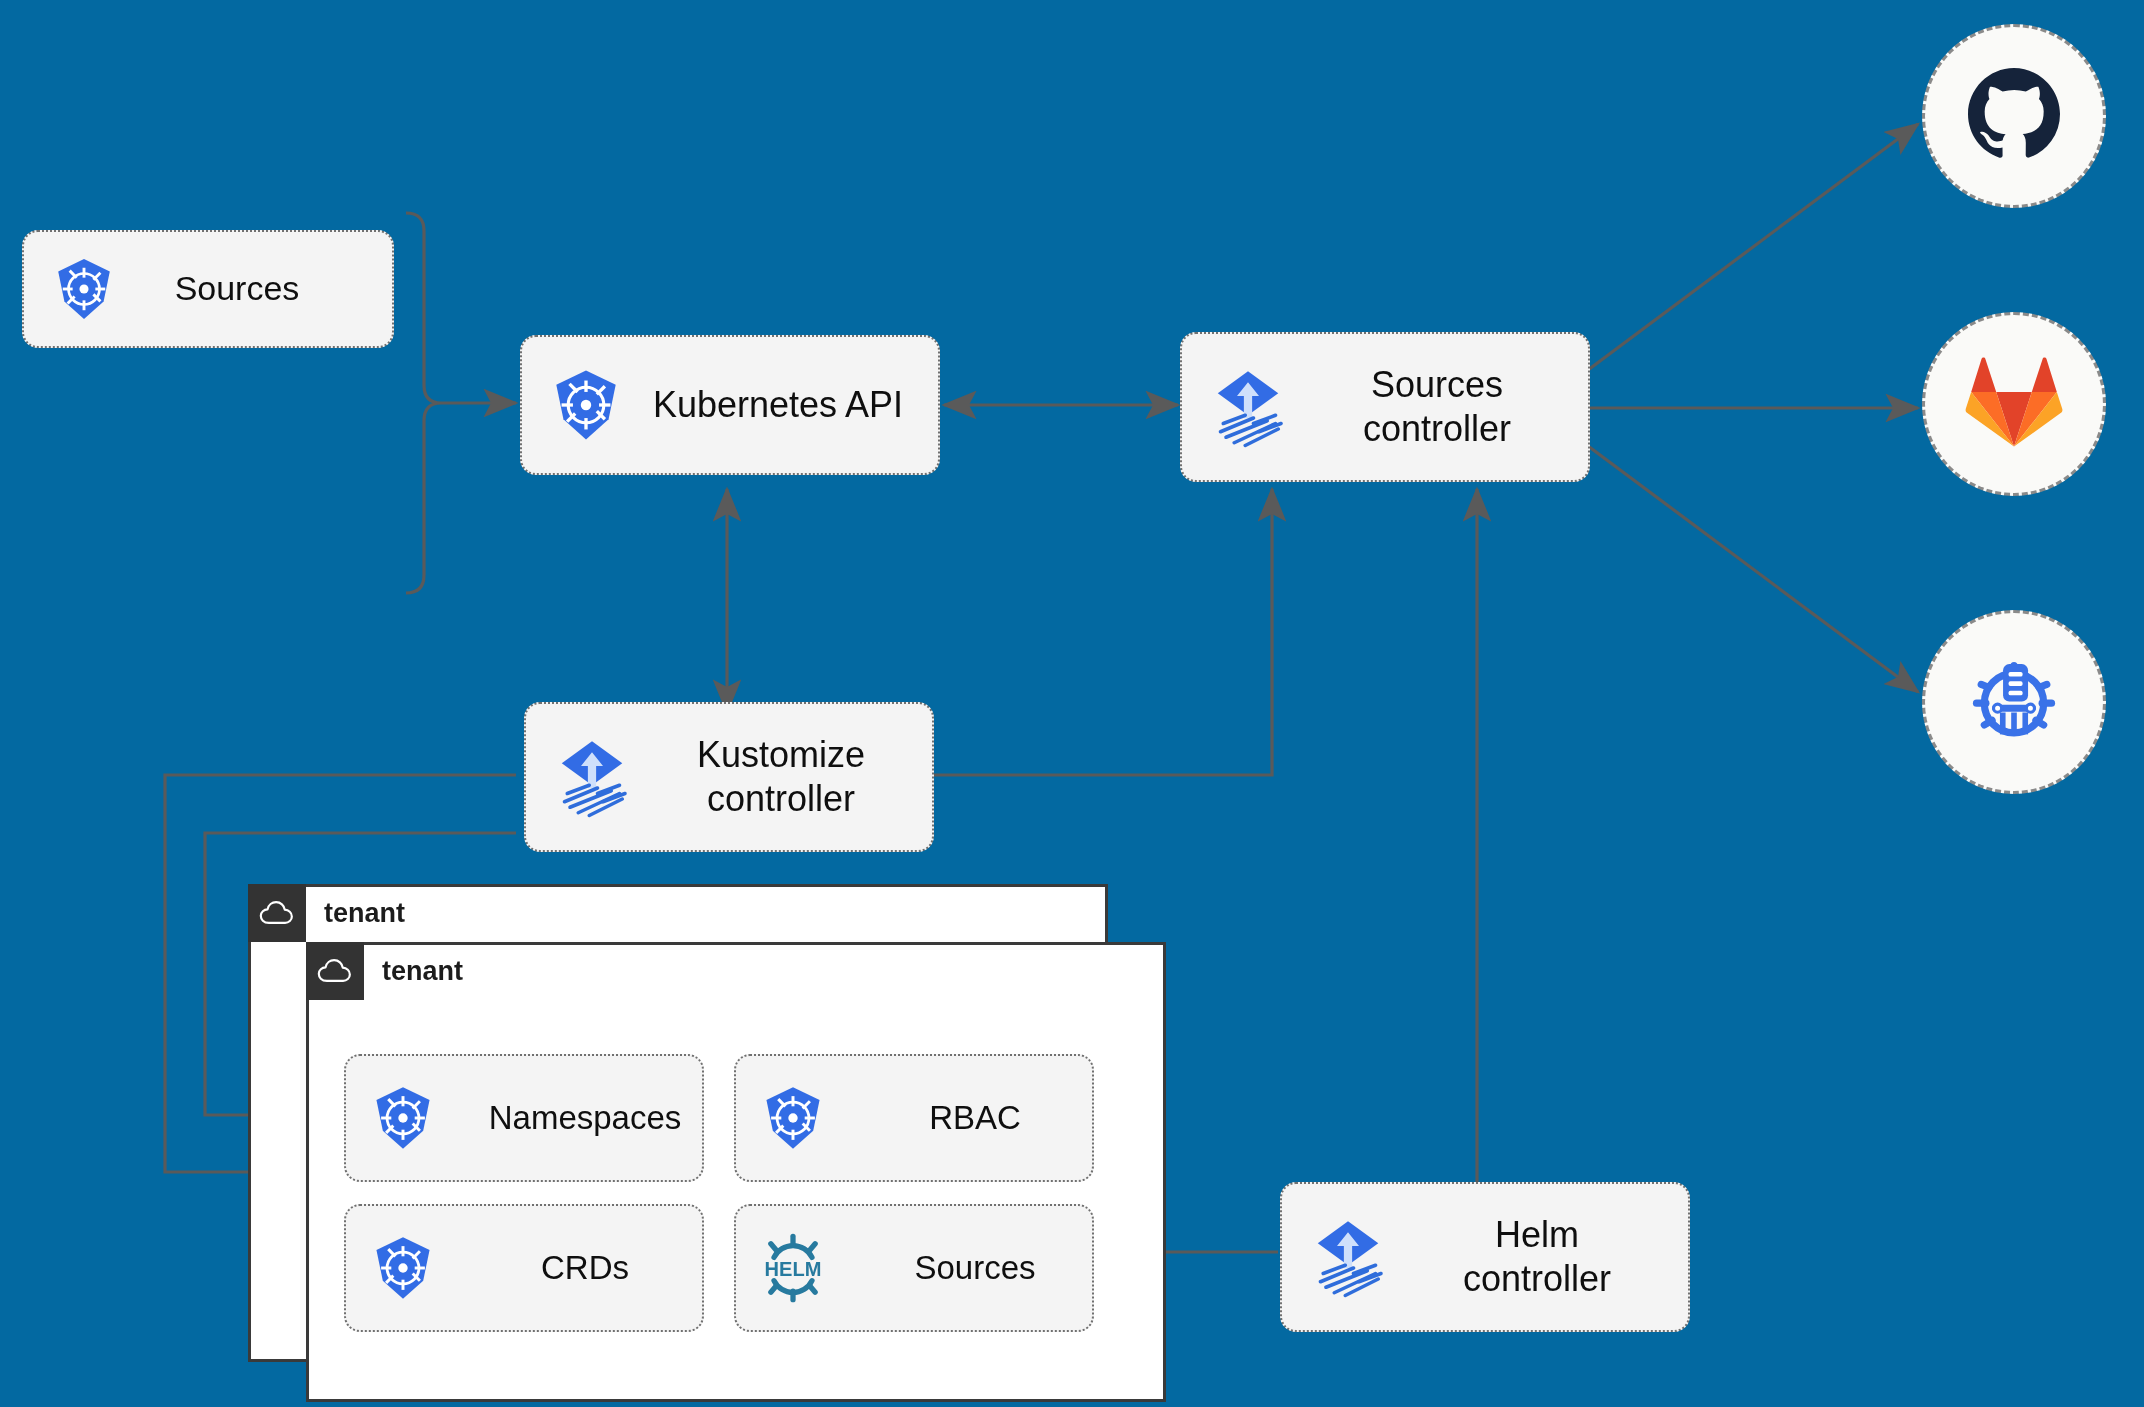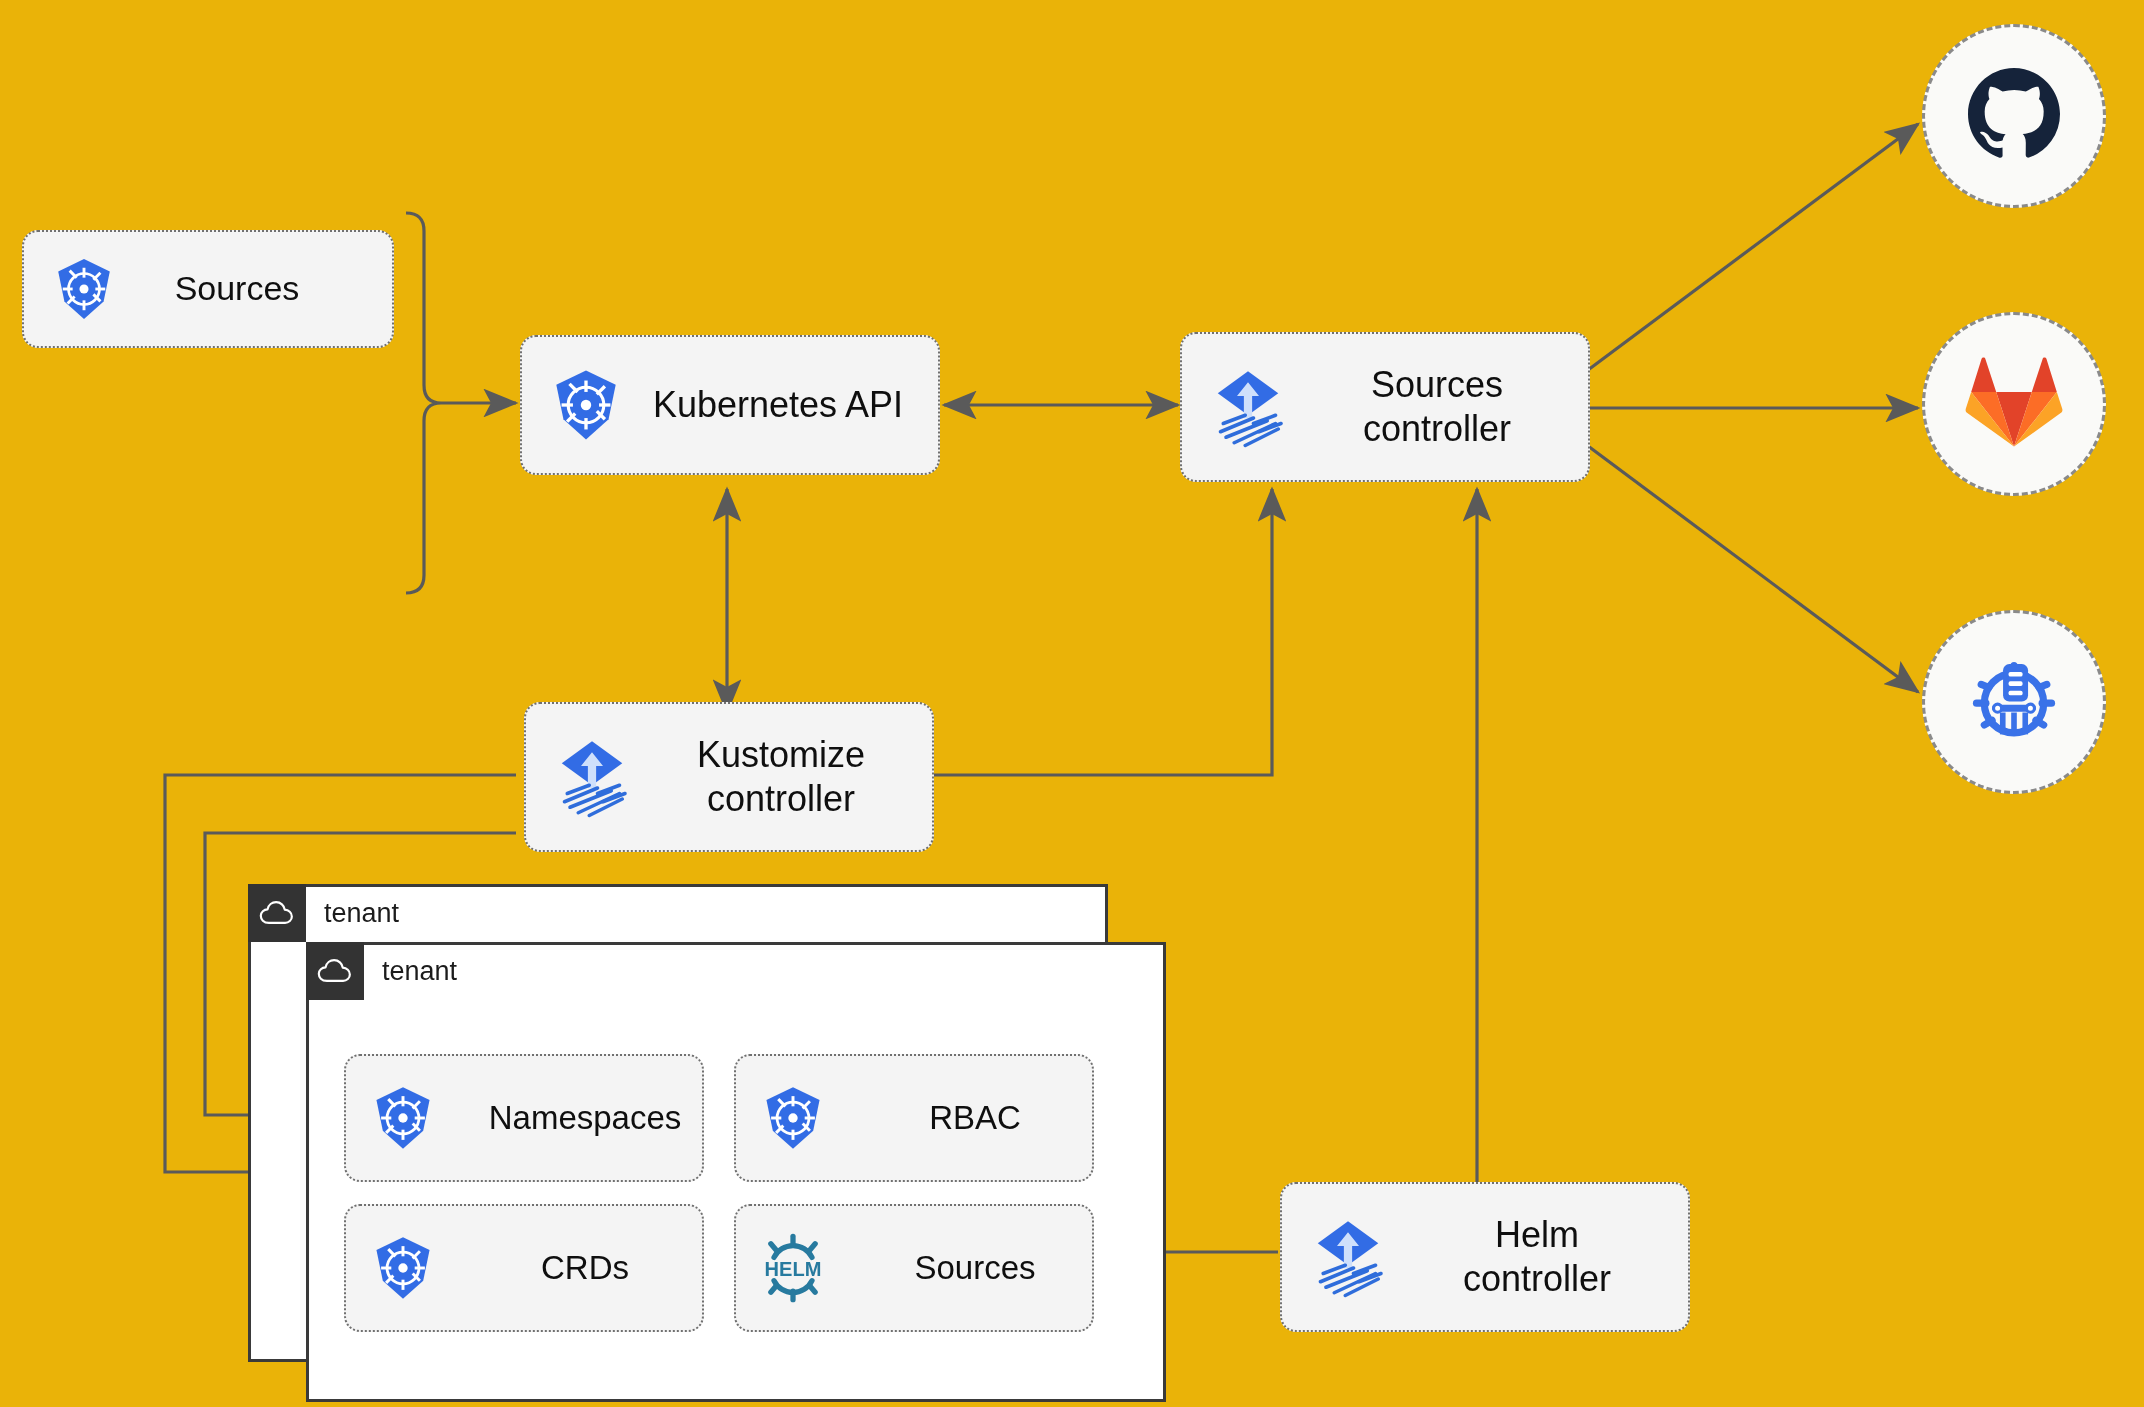--- a/index.html
+++ b/index.html
@@ -10,21 +10,21 @@
   body {
     font-family: "Liberation Sans", sans-serif;
     width: 2144px;
     height: 1407px;
     overflow: hidden;
   }
   #stage {
     position: relative;
     width: 2144px;
     height: 1407px;
-    background: #eab308;
+    background: #0369a1;
   }
   #wires {
     position: absolute;
     left: 0; top: 0;
     width: 2144px;
     height: 1407px;
     pointer-events: none;
     z-index: 5;
   }
 
@@ -81,20 +81,21 @@
     z-index: 8;
   }
   .tenant-tab {
     position: absolute;
     left: -3px;
     top: -3px;
     height: 58px;
     display: flex;
     align-items: center;
     z-index: 9;
+    font-weight: bold;
   }
   .tenant-tab .tabicon {
     width: 58px;
     height: 58px;
     background: #333333;
     display: flex;
     align-items: center;
     justify-content: center;
   }
   .tenant-tab .tablabel {

